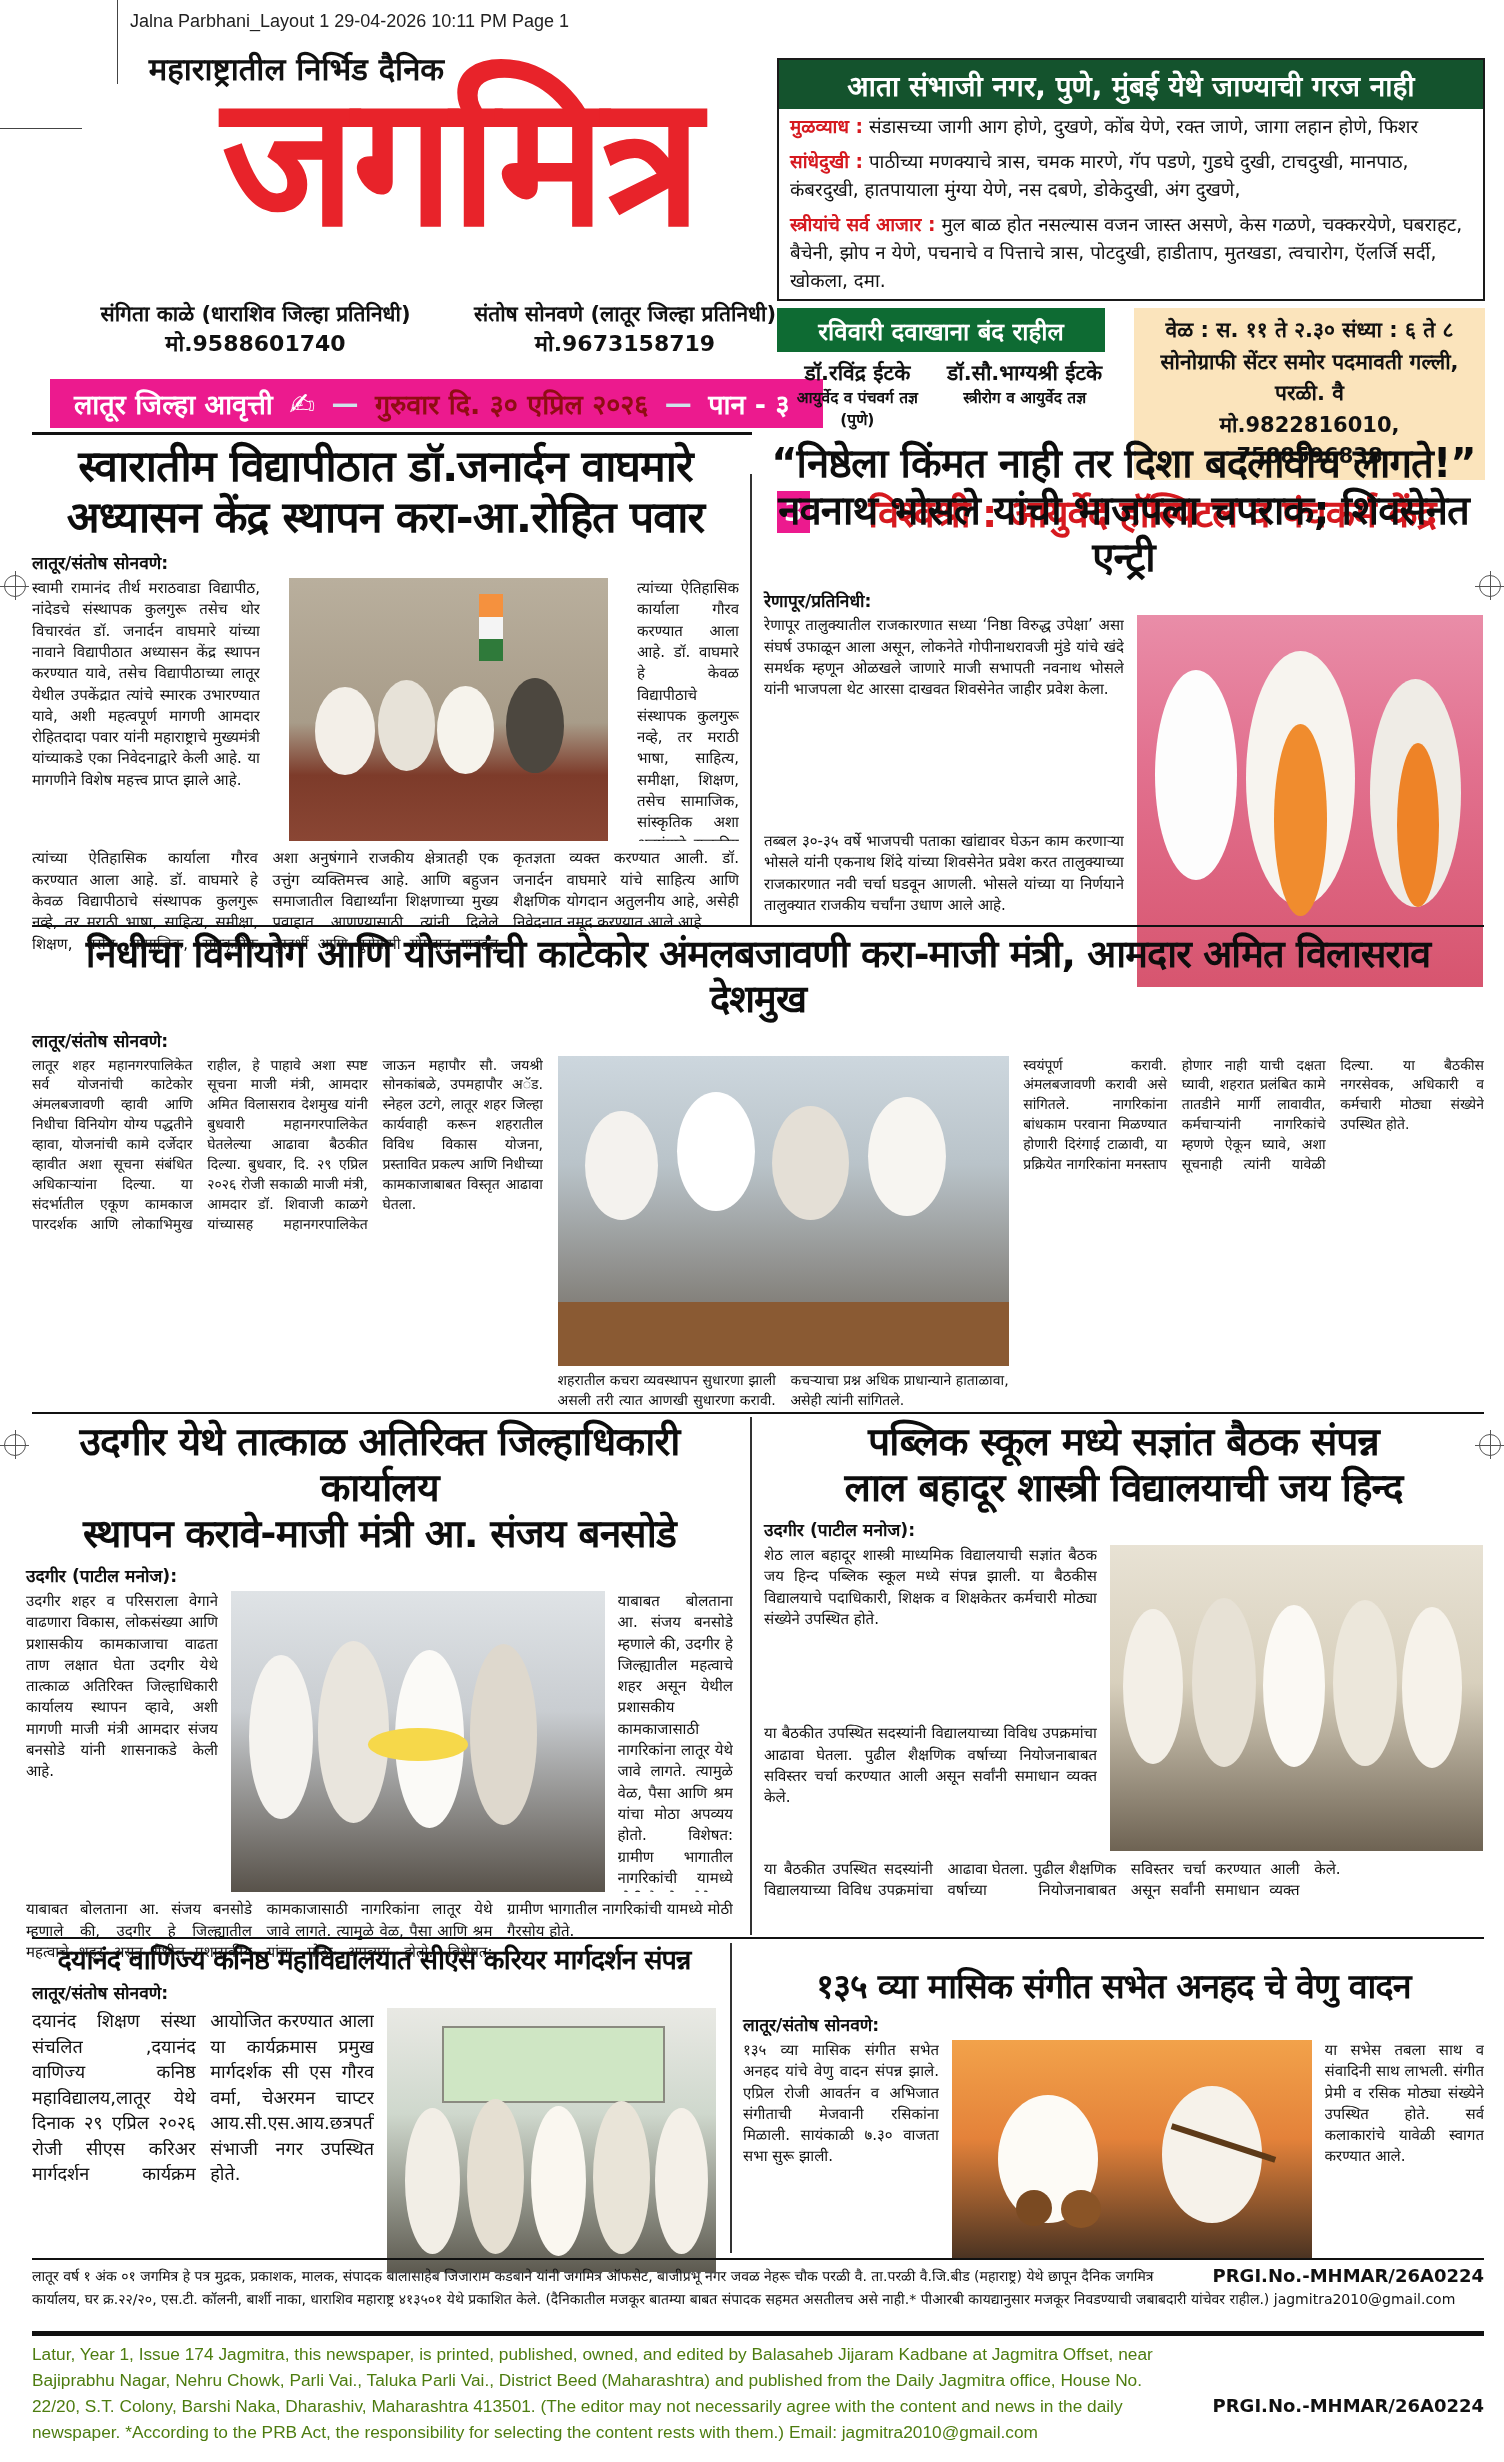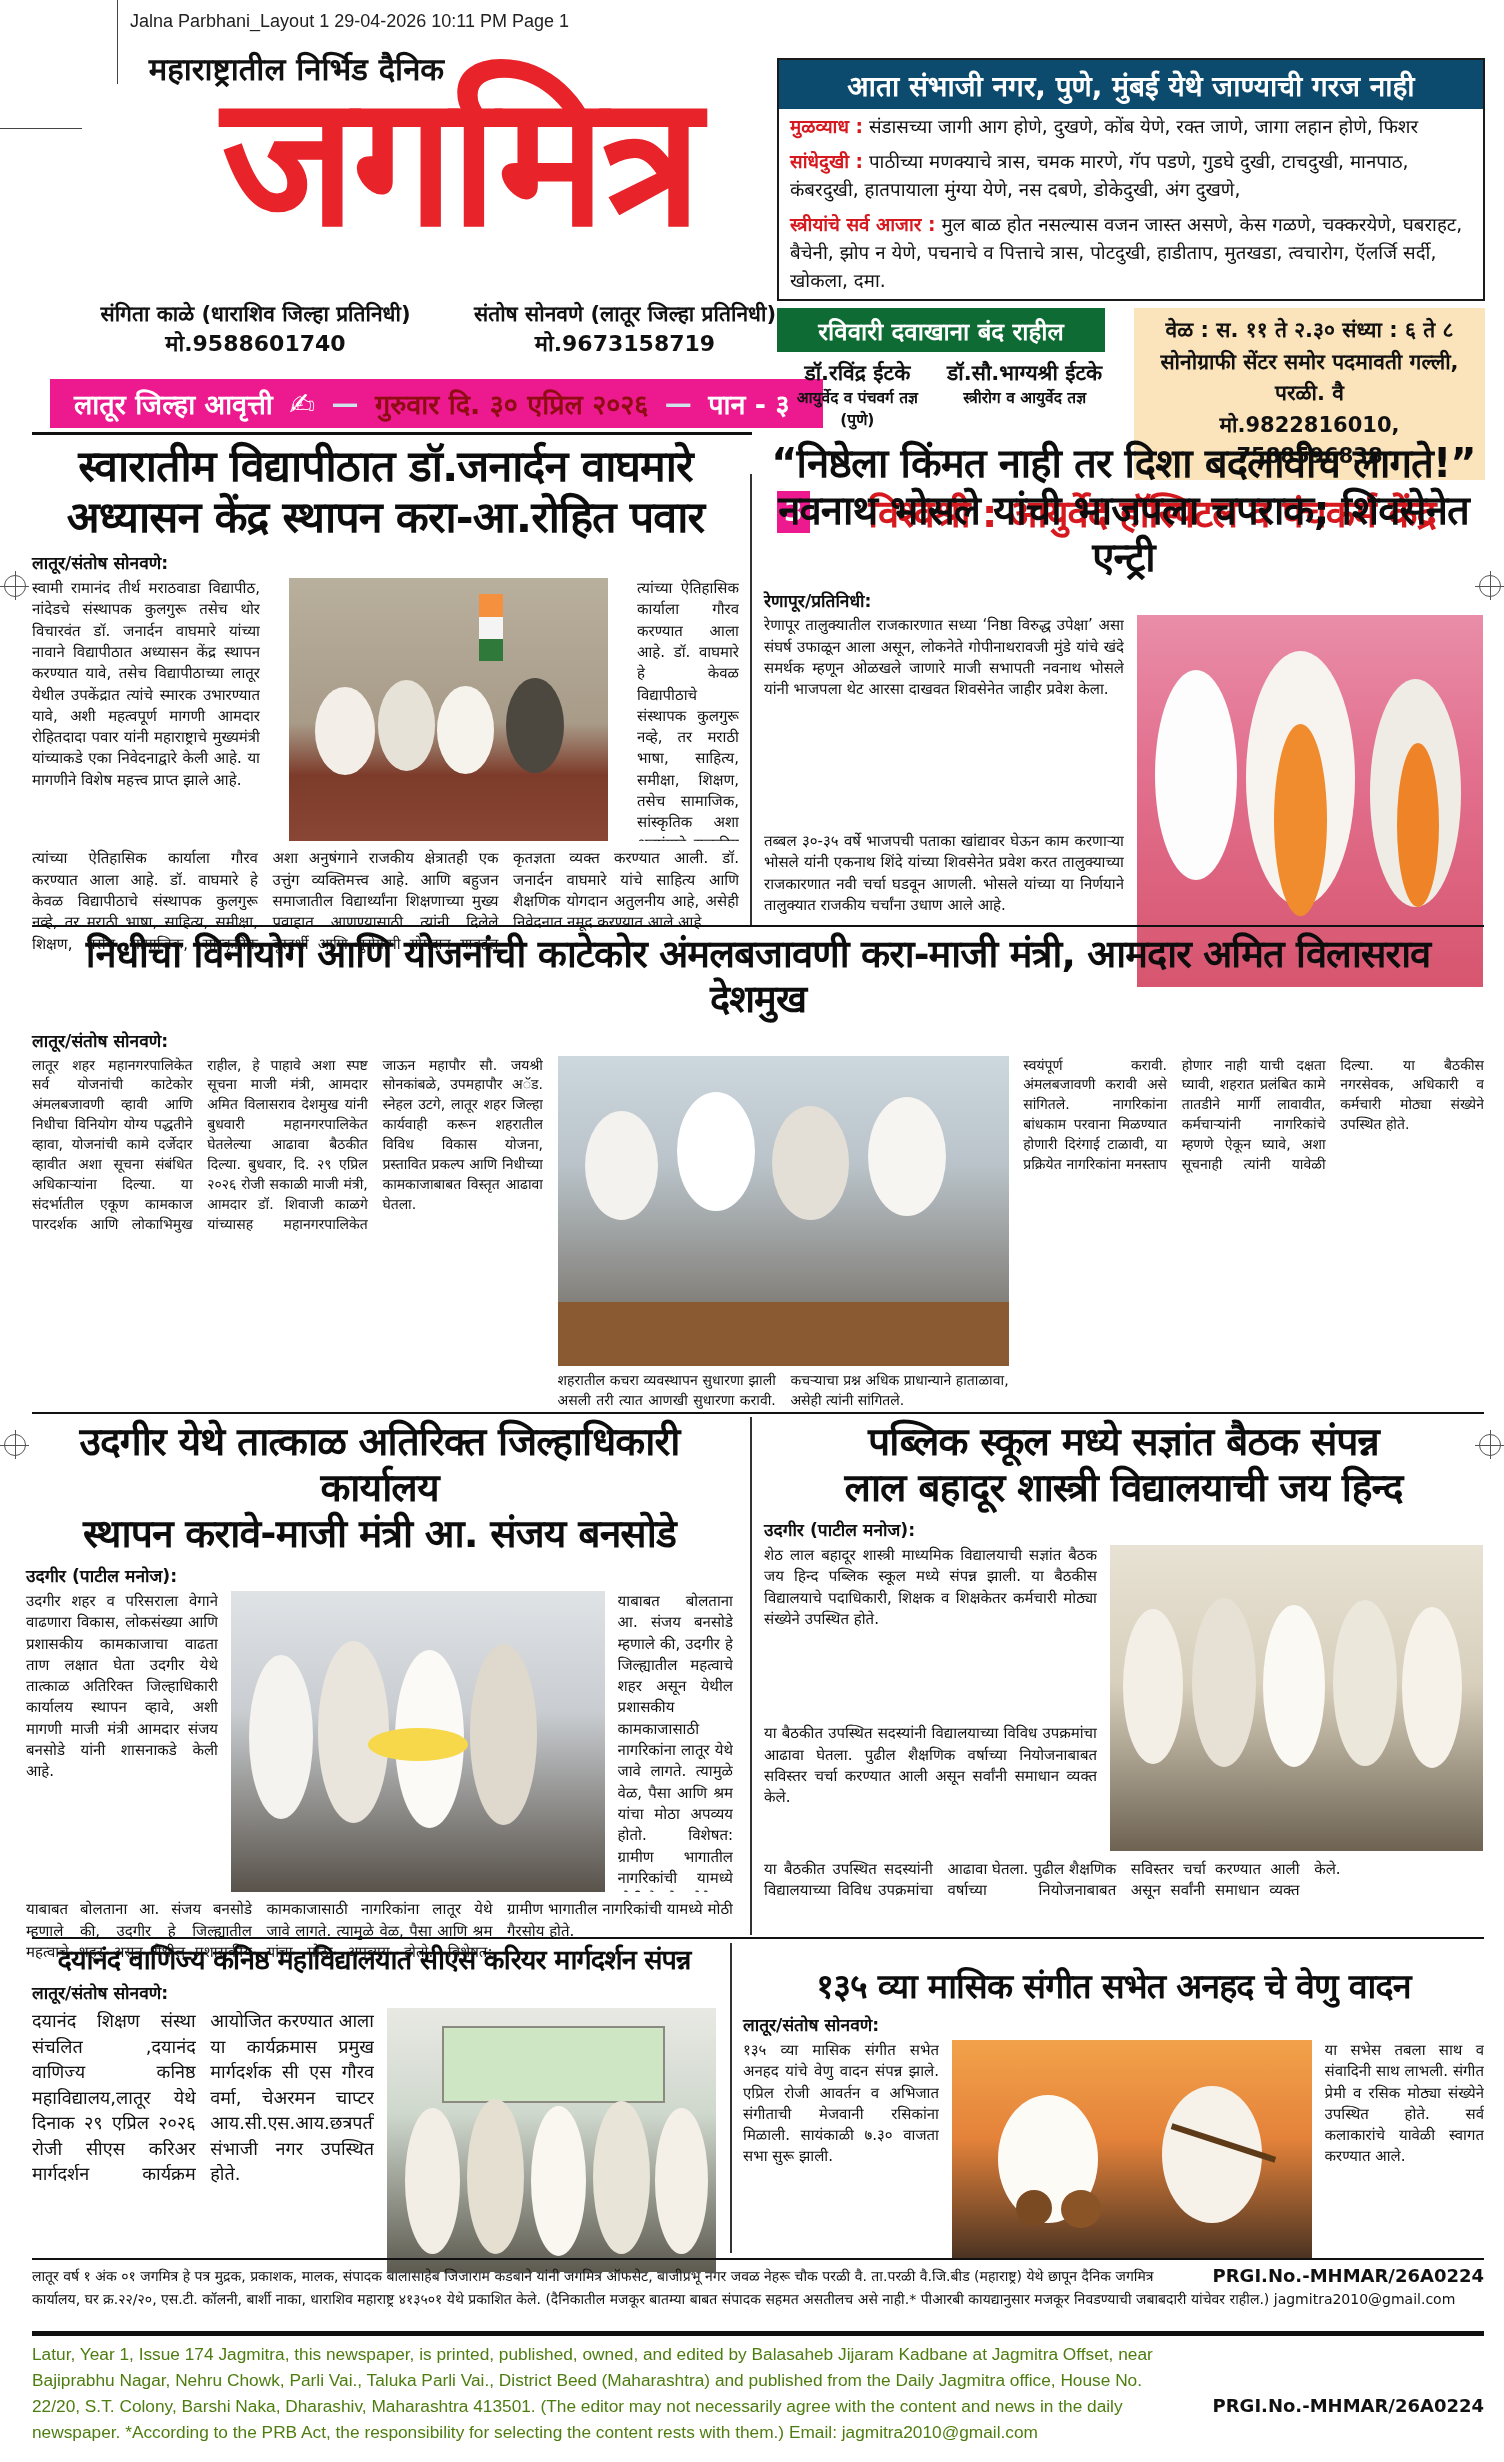--- a/index.html
+++ b/index.html
@@ -21,21 +21,21 @@
   .mast-title{font-weight:bold;font-size:181px;line-height:1.0;letter-spacing:-3.6px;}
   .contact-name{font-size:21px;font-weight:bold;line-height:1.25;}
   .contact-phone{font-size:22px;font-weight:bold;}
   .edition-bar{display:flex;align-items:center;gap:16.4px;padding:0 24px;box-sizing:border-box;}
   .edition-bar .white{color:#ffffff;font-size:27px;font-weight:bold;}
   .edition-bar .maroon{color:#8f0d12;font-size:27px;font-weight:bold;}
   .edition-bar .dash{color:#cfe3ea;font-size:27px;font-weight:bold;}
   .pen{font-size:31px;color:#fff;}
   
   .ad-box{border:2.7px solid #1a1a1a;box-sizing:border-box;background:#fff;}
-  .ad-header{background:#0c4a6e;color:#fff;font-size:28px;font-weight:bold;
+  .ad-header{background:#14532d;color:#fff;font-size:28px;font-weight:bold;
              display:flex;align-items:center;justify-content:center;height:49px;}
   .ad-item{font-size:18.7px;line-height:1.5;padding:3.6px 11px;text-align:left;}
   .ad-item .lbl{color:#d6191f;font-weight:bold;}
   .green-box{background:#0e6b33;color:#fff;font-size:24px;font-weight:bold;
              display:flex;align-items:center;justify-content:center;}
   .doc-name{font-size:21px;font-weight:bold;}
   .doc-title{font-size:15.5px;font-weight:bold;}
   .cream-box{background:#fbe4bc;font-size:21px;font-weight:bold;line-height:1.5;
              display:flex;flex-direction:column;justify-content:center;text-align:center;}
   .clinic-line{color:#d6191f;font-size:38px;font-weight:bold;letter-spacing:-0.9px;}

